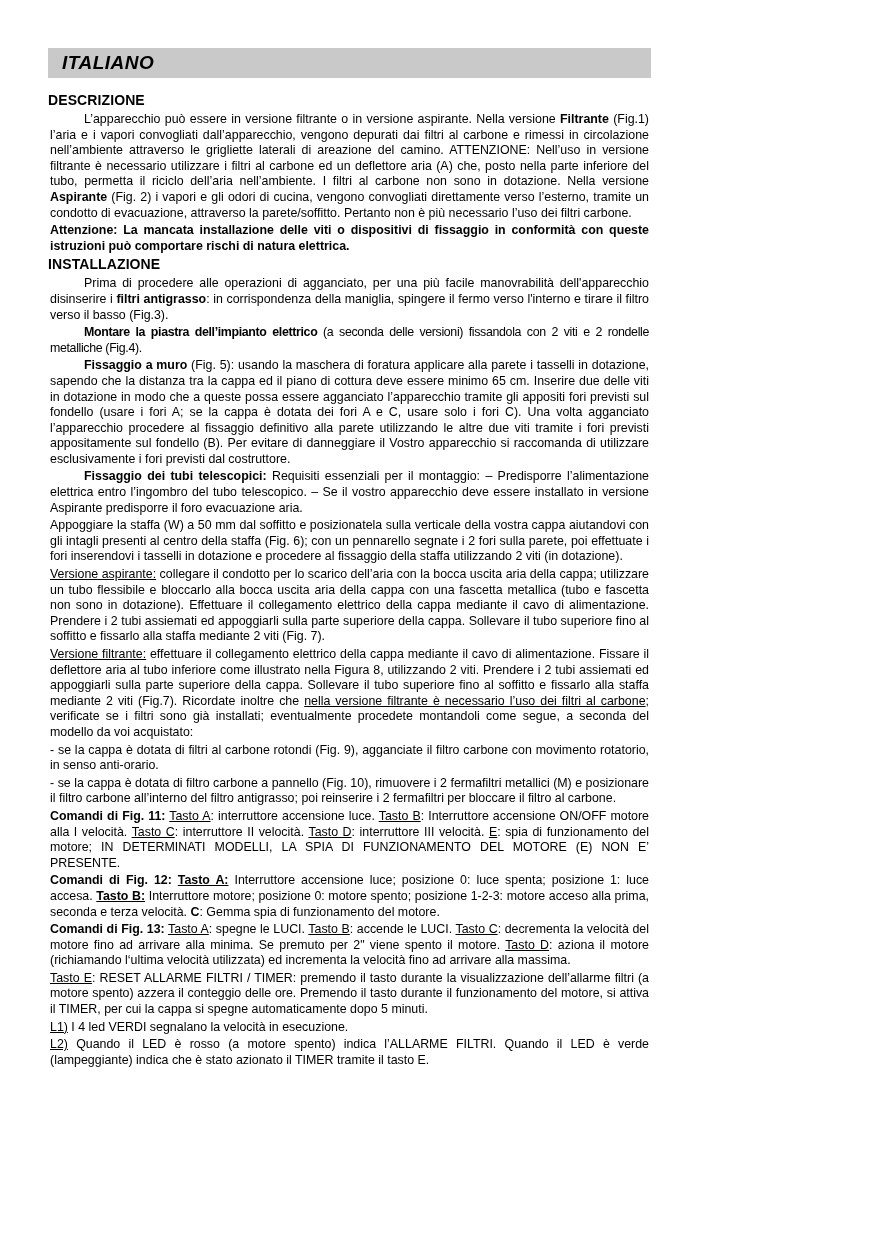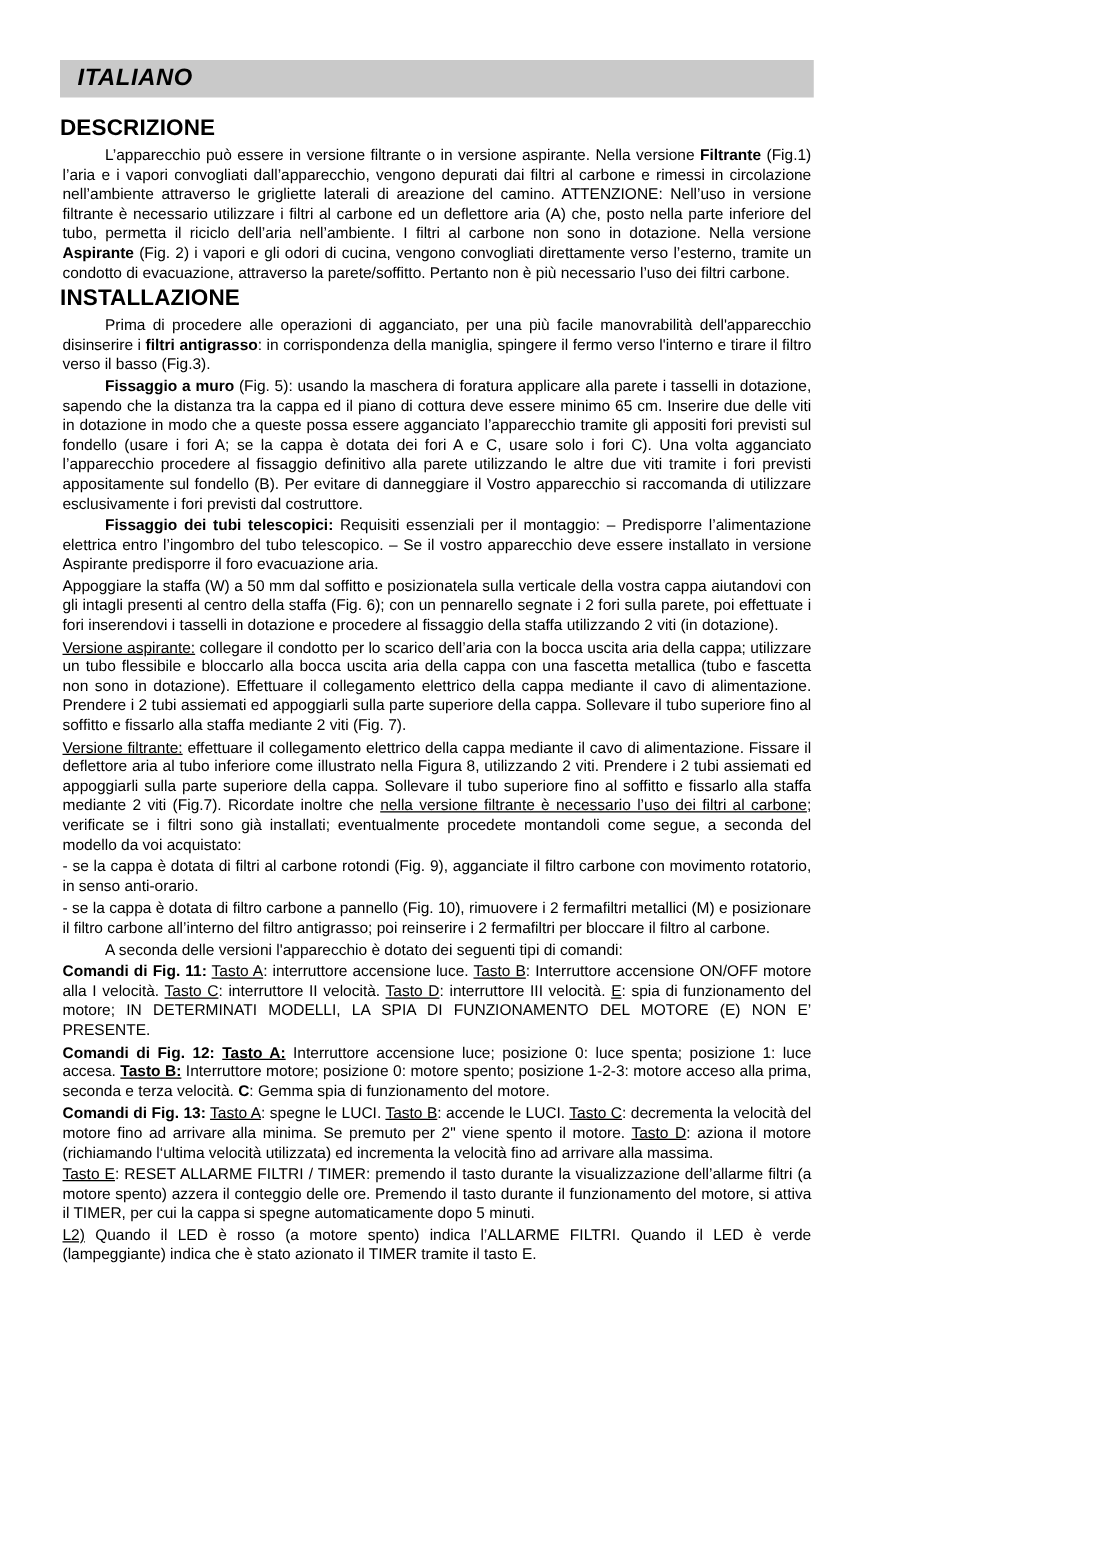--- a/index.html
+++ b/index.html
@@ -29,21 +29,21 @@
     box-sizing: border-box;
     margin-bottom: 14px;
   }
   .lang-banner .lang-text {
     font-size: 19px;
     font-weight: bold;
     font-style: italic;
     letter-spacing: 0.5px;
   }
   h2.section-title {
-    font-size: 18px;
+    font-size: 14px;
     font-weight: bold;
     margin: 0 0 4px 0;
     padding: 0;
     letter-spacing: 0.1px;
   }
   .sec-gap-top { margin-top: 17px; }
   p.para {
     font-size: 12.4px;
     line-height: 15.6px;
     text-align: justify;
@@ -62,30 +62,32 @@
 
 <div class="page">
 
   <div class="lang-banner">
     <span class="lang-text">ITALIANO</span>
   </div>
 
   <div id="sections-root">
       <h2 class="section-title">DESCRIZIONE</h2>
       <p class="para indent"><span>L’apparecchio può essere in versione filtrante o in versione aspirante. Nella versione </span><span class="b">Filtrante</span><span> (Fig.1) l’aria e i vapori convogliati dall’apparecchio, vengono depurati dai filtri al carbone e rimessi in circolazione nell’ambiente attraverso le grigliette laterali di areazione del camino. ATTENZIONE: Nell’uso in versione filtrante è necessario utilizzare i filtri al carbone ed un deflettore aria (A) che, posto nella parte inferiore del tubo, permetta il riciclo dell’aria nell’ambiente. I filtri al carbone non sono in dotazione. Nella versione </span><span class="b">Aspirante</span><span> (Fig. 2) i vapori e gli odori di cucina, vengono convogliati direttamente verso l’esterno, tramite un condotto di evacuazione, attraverso la parete/soffitto. Pertanto non è più necessario l’uso dei filtri carbone.</span></p>
+      <p class="para"><span class="b">Attenzione: La mancata installazione delle viti o dispositivi di fissaggio in conformità con queste istruzioni può comportare rischi di natura elettrica.</span></p>
       <h2 class="section-title sec-gap-top">INSTALLAZIONE</h2>
       <p class="para indent"><span>Prima di procedere alle operazioni di agganciato, per una più facile manovrabilità dell'apparecchio disinserire i </span><span class="b">filtri antigrasso</span><span>: in corrispondenza della maniglia, spingere il fermo verso l'interno e tirare il filtro verso il basso (Fig.3).</span></p>
+      <p class="para indent tight"><span class="b">Montare la piastra dell’impianto elettrico</span><span> (a seconda delle versioni) fissandola con 2 viti e 2 rondelle metalliche (Fig.4).</span></p>
       <p class="para indent"><span class="b">Fissaggio a muro</span><span> (Fig. 5): usando la maschera di foratura applicare alla parete i tasselli in dotazione, sapendo che la distanza tra la cappa ed il piano di cottura deve essere minimo 65 cm. Inserire due delle viti in dotazione in modo che a queste possa essere agganciato l’apparecchio tramite gli appositi fori previsti sul fondello (usare i fori A; se la cappa è dotata dei fori A e C, usare solo i fori C). Una volta agganciato l’apparecchio procedere al fissaggio definitivo alla parete utilizzando le altre due viti tramite i fori previsti appositamente sul fondello (B). Per evitare di danneggiare il Vostro apparecchio si raccomanda di utilizzare esclusivamente i fori previsti dal costruttore.</span></p>
       <p class="para indent"><span class="b">Fissaggio dei tubi telescopici:</span><span> Requisiti essenziali per il montaggio: – Predisporre l’alimentazione elettrica entro l’ingombro del tubo telescopico. – Se il vostro apparecchio deve essere installato in versione Aspirante predisporre il foro evacuazione aria.</span></p>
       <p class="para"><span>Appoggiare la staffa (W) a 50 mm dal soffitto e posizionatela sulla verticale della vostra cappa aiutandovi con gli intagli presenti al centro della staffa (Fig. 6); con un pennarello segnate i 2 fori sulla parete, poi effettuate i fori inserendovi i tasselli in dotazione e procedere al fissaggio della staffa utilizzando 2 viti (in dotazione).</span></p>
       <p class="para"><span class="u">Versione aspirante:</span><span> collegare il condotto per lo scarico dell’aria con la bocca uscita aria della cappa; utilizzare un tubo flessibile e bloccarlo alla bocca uscita aria della cappa con una fascetta metallica (tubo e fascetta non sono in dotazione). Effettuare il collegamento elettrico della cappa mediante il cavo di alimentazione. Prendere i 2 tubi assiemati ed appoggiarli sulla parte superiore della cappa. Sollevare il tubo superiore fino al soffitto e fissarlo alla staffa mediante 2 viti (Fig. 7).</span></p>
       <p class="para"><span class="u">Versione filtrante:</span><span> effettuare il collegamento elettrico della cappa mediante il cavo di alimentazione. Fissare il deflettore aria al tubo inferiore come illustrato nella Figura 8, utilizzando 2 viti. Prendere i 2 tubi assiemati ed appoggiarli sulla parte superiore della cappa. Sollevare il tubo superiore fino al soffitto e fissarlo alla staffa mediante 2 viti (Fig.7). Ricordate inoltre che </span><span class="u">nella versione filtrante è necessario l’uso dei filtri al carbone</span><span>; verificate se i filtri sono già installati; eventualmente procedete montandoli come segue, a seconda del modello da voi acquistato:</span></p>
       <p class="para"><span>- se la cappa è dotata di filtri al carbone rotondi (Fig. 9), agganciate il filtro carbone con movimento rotatorio, in senso anti-orario.</span></p>
       <p class="para"><span>- se la cappa è dotata di filtro carbone a pannello (Fig. 10), rimuovere i 2 fermafiltri metallici (M) e posizionare il filtro carbone all’interno del filtro antigrasso; poi reinserire i 2 fermafiltri per bloccare il filtro al carbone.</span></p>
-      <p class="para indent"><span>A seconda delle versioni l'apparecchio è dotato dei seguenti tipi di comandi:</span></p>
       <p class="para"><span class="b">Comandi di Fig. 11:</span><span> </span><span class="u">Tasto A</span><span>: interruttore accensione luce. </span><span class="u">Tasto B</span><span>: Interruttore accensione ON/OFF motore alla I velocità. </span><span class="u">Tasto C</span><span>: interruttore II velocità. </span><span class="u">Tasto D</span><span>: interruttore III velocità. </span><span class="u">E</span><span>: spia di funzionamento del motore; IN DETERMINATI MODELLI, LA SPIA DI FUNZIONAMENTO DEL MOTORE (E) NON E’ PRESENTE.</span></p>
       <p class="para"><span class="b">Comandi di Fig. 12:</span><span> </span><span class="bu">Tasto A:</span><span> Interruttore accensione luce; posizione 0: luce spenta; posizione 1: luce accesa. </span><span class="bu">Tasto B:</span><span> Interruttore motore; posizione 0: motore spento; posizione 1-2-3: motore acceso alla prima, seconda e terza velocità. </span><span class="b">C</span><span>: Gemma spia di funzionamento del motore.</span></p>
       <p class="para"><span class="b">Comandi di Fig. 13:</span><span> </span><span class="u">Tasto A</span><span>: spegne le LUCI. </span><span class="u">Tasto B</span><span>: accende le LUCI. </span><span class="u">Tasto C</span><span>: decrementa la velocità del motore fino ad arrivare alla minima. Se premuto per 2" viene spento il motore. </span><span class="u">Tasto D</span><span>: aziona il motore (richiamando l‘ultima velocità utilizzata) ed incrementa la velocità fino ad arrivare alla massima.</span></p>
       <p class="para"><span class="u">Tasto E</span><span>: RESET ALLARME FILTRI / TIMER: premendo il tasto durante la visualizzazione dell’allarme filtri (a motore spento) azzera il conteggio delle ore. Premendo il tasto durante il funzionamento del motore, si attiva il TIMER, per cui la cappa si spegne automaticamente dopo 5 minuti.</span></p>
+      <p class="para"><span class="u">L1)</span><span> I 4 led VERDI segnalano la velocità in esecuzione.</span></p>
       <p class="para"><span class="u">L2)</span><span> Quando il LED è rosso (a motore spento) indica l’ALLARME FILTRI. Quando il LED è verde (lampeggiante) indica che è stato azionato il TIMER tramite il tasto E.</span></p>
     </div>
 
 </div>
 
 </body></html>

